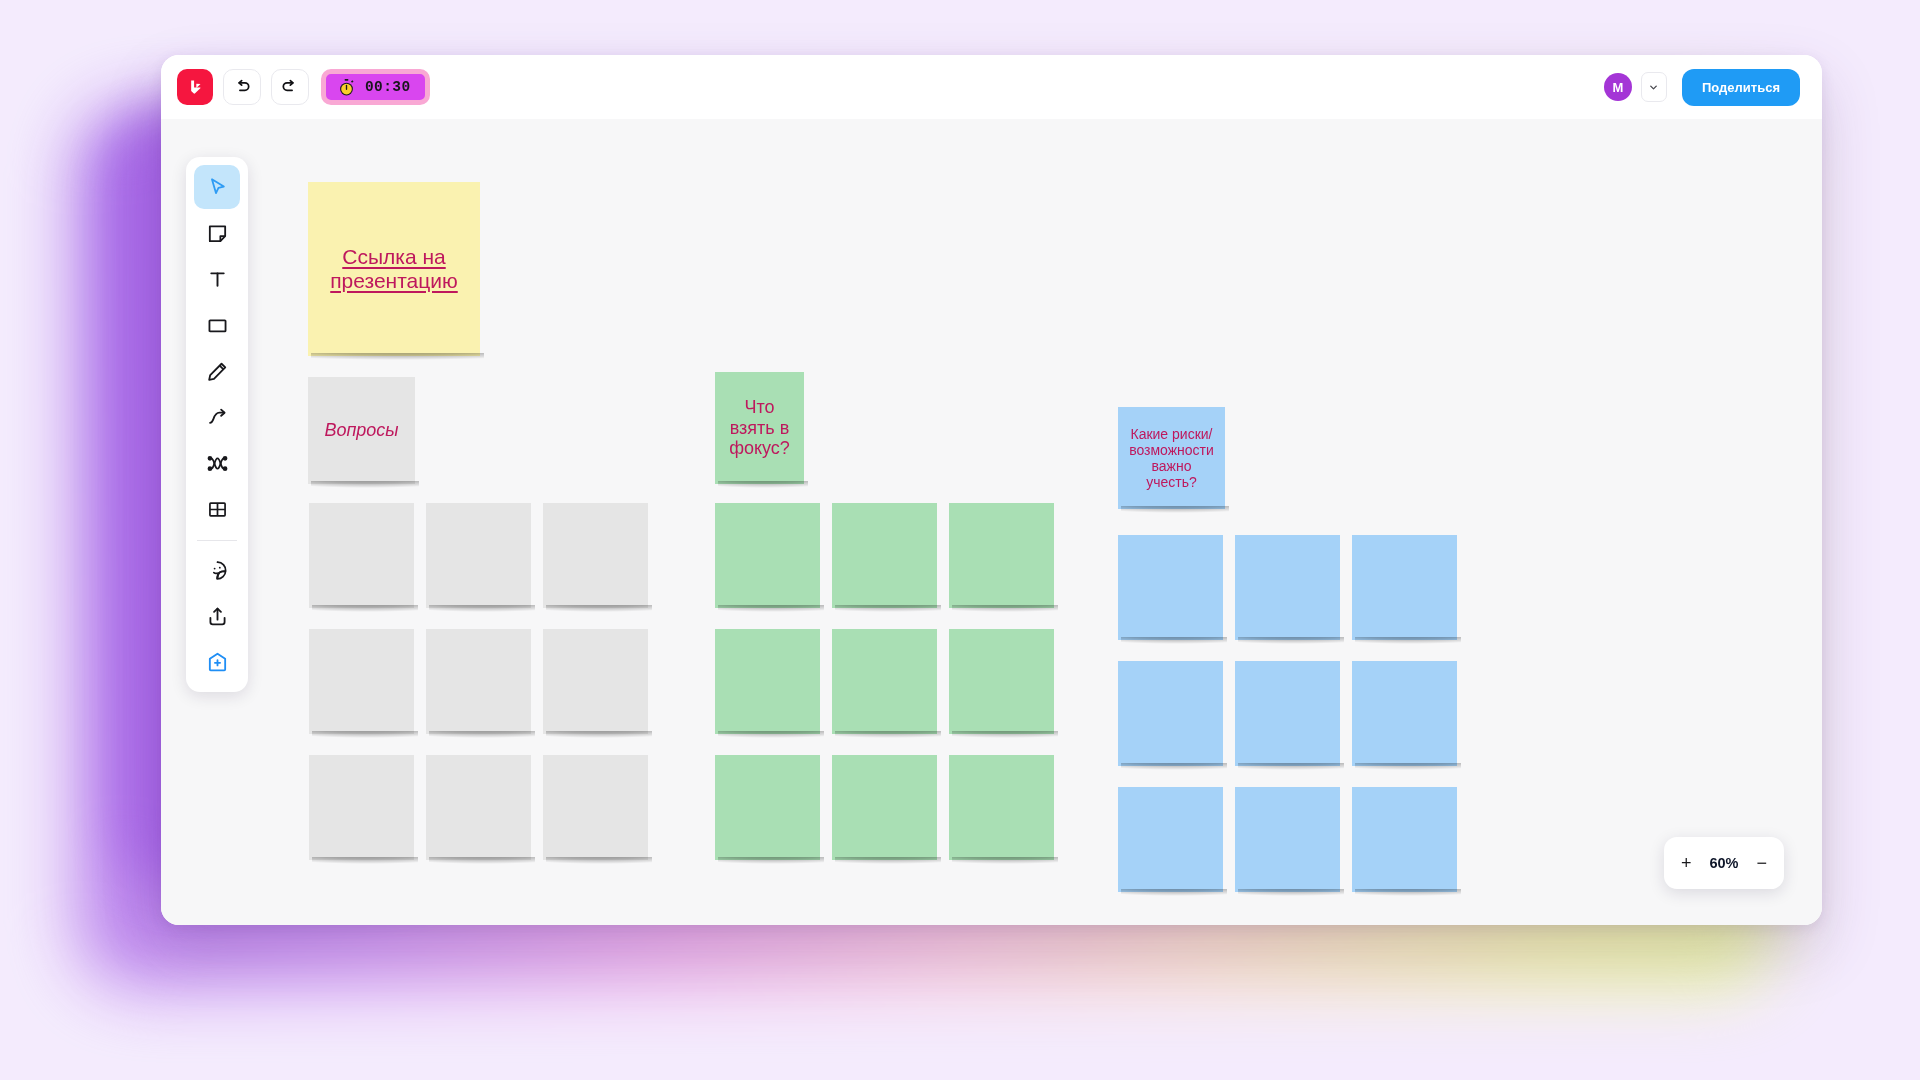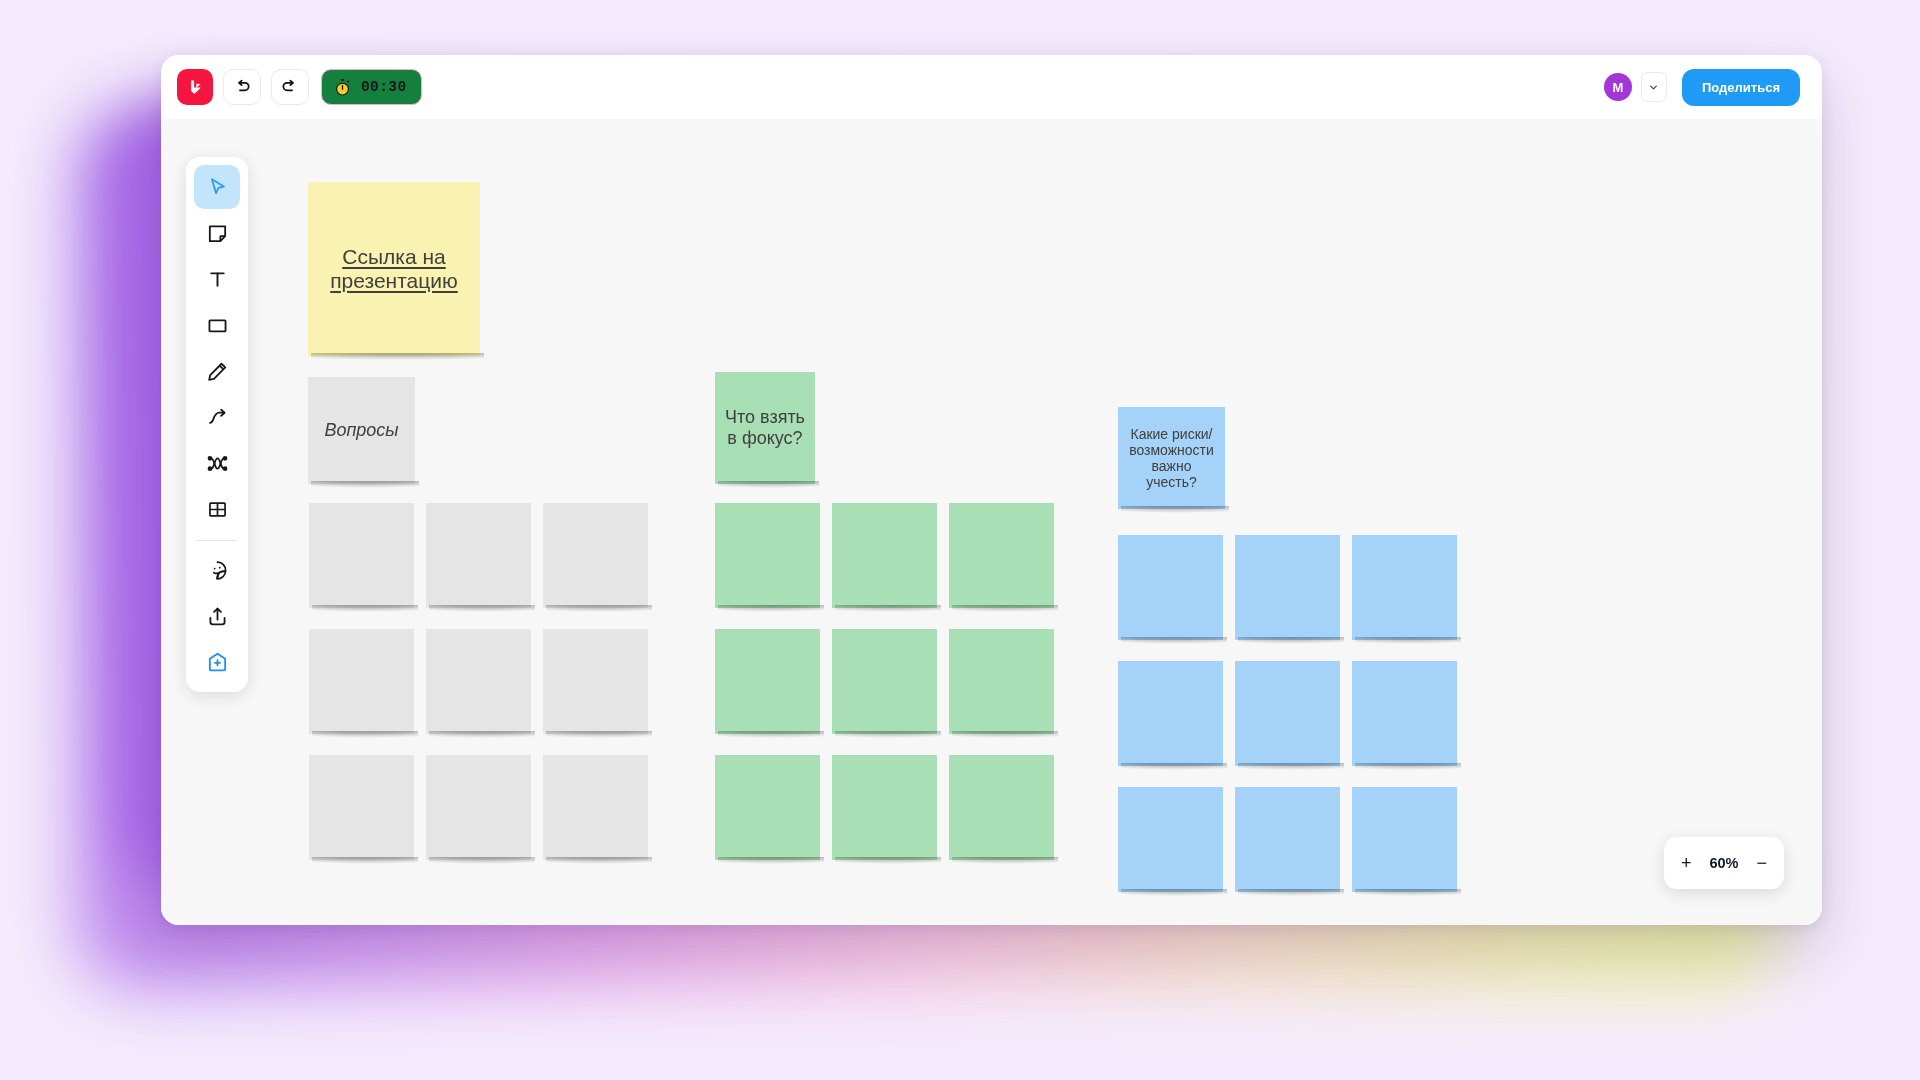--- a/index.html
+++ b/index.html
@@ -109,22 +109,22 @@
     border: 1px solid #e9e9ee;
     display: flex;
     align-items: center;
     justify-content: center;
     cursor: pointer;
   }
 
   #timer-chip {
     height: 36px;
     border-radius: 10px;
-    border: 1px solid #f9a8d4;
-    background: #15803d;
+    border: 5px solid #f9a8d4;
+    background: #d946ef;
     display: flex;
     align-items: center;
     gap: 9px;
     padding: 0 14px 0 11px;
     cursor: pointer;
     margin-left: 2px;
   }
   #timer-value {
     font-family: "Liberation Mono", "DejaVu Sans Mono", monospace;
     font-size: 14.5px;
@@ -227,21 +227,21 @@
     margin: 7px 0 5px;
   }
 
   
   .note {
     position: absolute;
     display: flex;
     align-items: center;
     justify-content: center;
     text-align: center;
-    color: #404040;
+    color: #be185d;
     cursor: pointer;
   }
   .note-text {
     padding: 6px 8px;
     line-height: 1.15;
     word-break: break-word;
   }
   
   .note::after {
     content: "";
@@ -450,21 +450,21 @@
       </div>
     </div>
 
     <div id="notes-layer">
         <div class="note note-yellow" style="left: 147px; top: 63px; width: 172px; height: 174px;">
           <span class="note-text link-text" style="font-size: 21px;">Ссылка на презентацию</span>
         </div>
         <div class="note note-gray" style="left: 147px; top: 258px; width: 107px; height: 107px;">
           <span class="note-text" style="font-size: 18px;">Вопросы</span>
         </div>
-        <div class="note note-green" style="left: 554px; top: 253px; width: 100px; height: 112px;">
+        <div class="note note-green" style="left: 554px; top: 253px; width: 89px; height: 112px;">
           <span class="note-text" style="font-size: 18px;">Что взять в фокус?</span>
         </div>
         <div class="note note-blue" style="left: 957px; top: 256px; width: 107px; height: 102px;">
           <span class="note-text" style="font-size: 14px;">Какие риски/возможности важно учесть?</span>
         </div>
         <div class="note note-gray" style="left: 148px; top: 384px; width: 105px; height: 105px;"></div>
         <div class="note note-gray" style="left: 265px; top: 384px; width: 105px; height: 105px;"></div>
         <div class="note note-gray" style="left: 382px; top: 384px; width: 105px; height: 105px;"></div>
         <div class="note note-gray" style="left: 148px; top: 510px; width: 105px; height: 105px;"></div>
         <div class="note note-gray" style="left: 265px; top: 510px; width: 105px; height: 105px;"></div>

